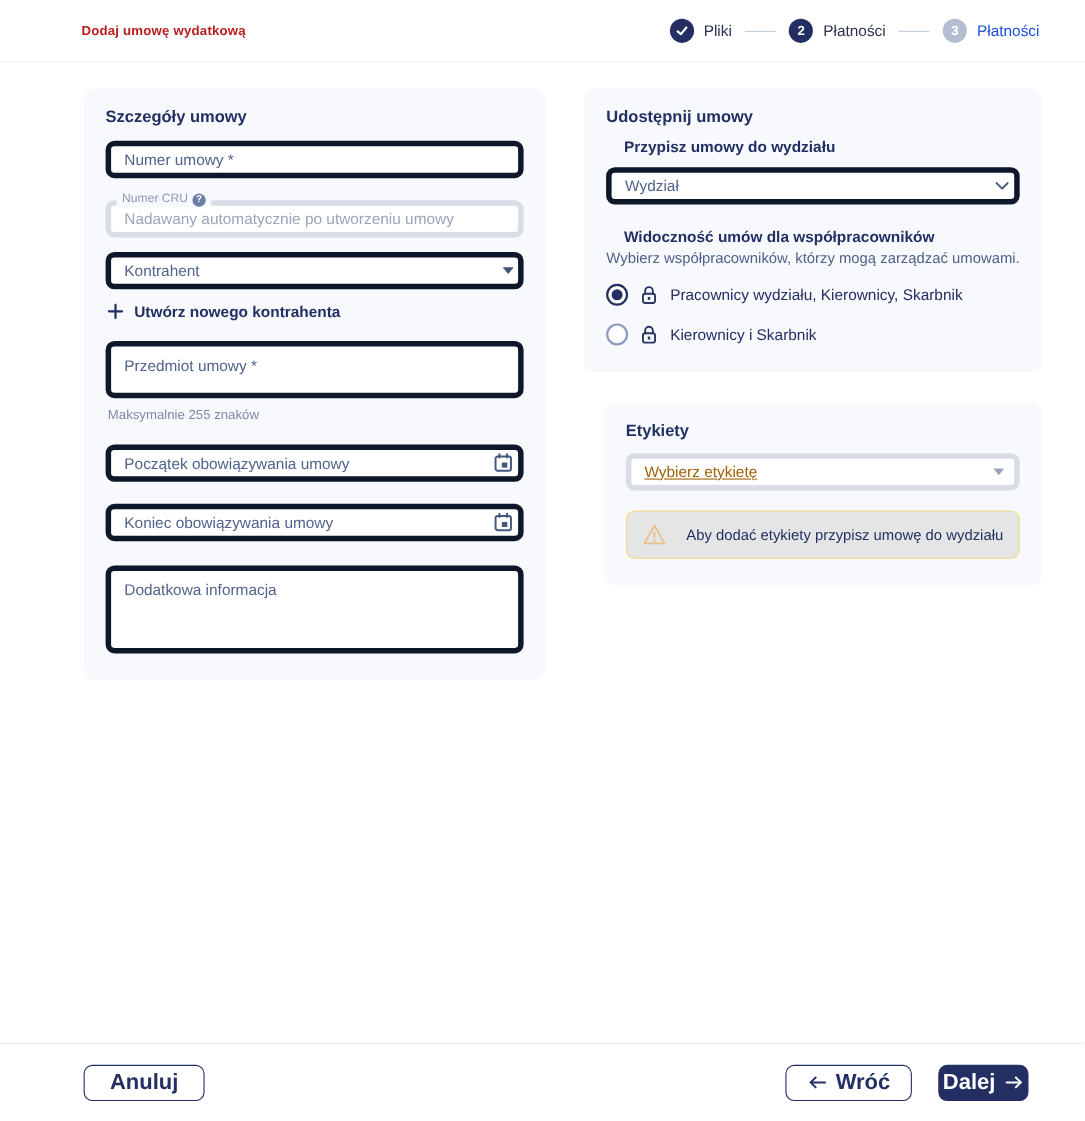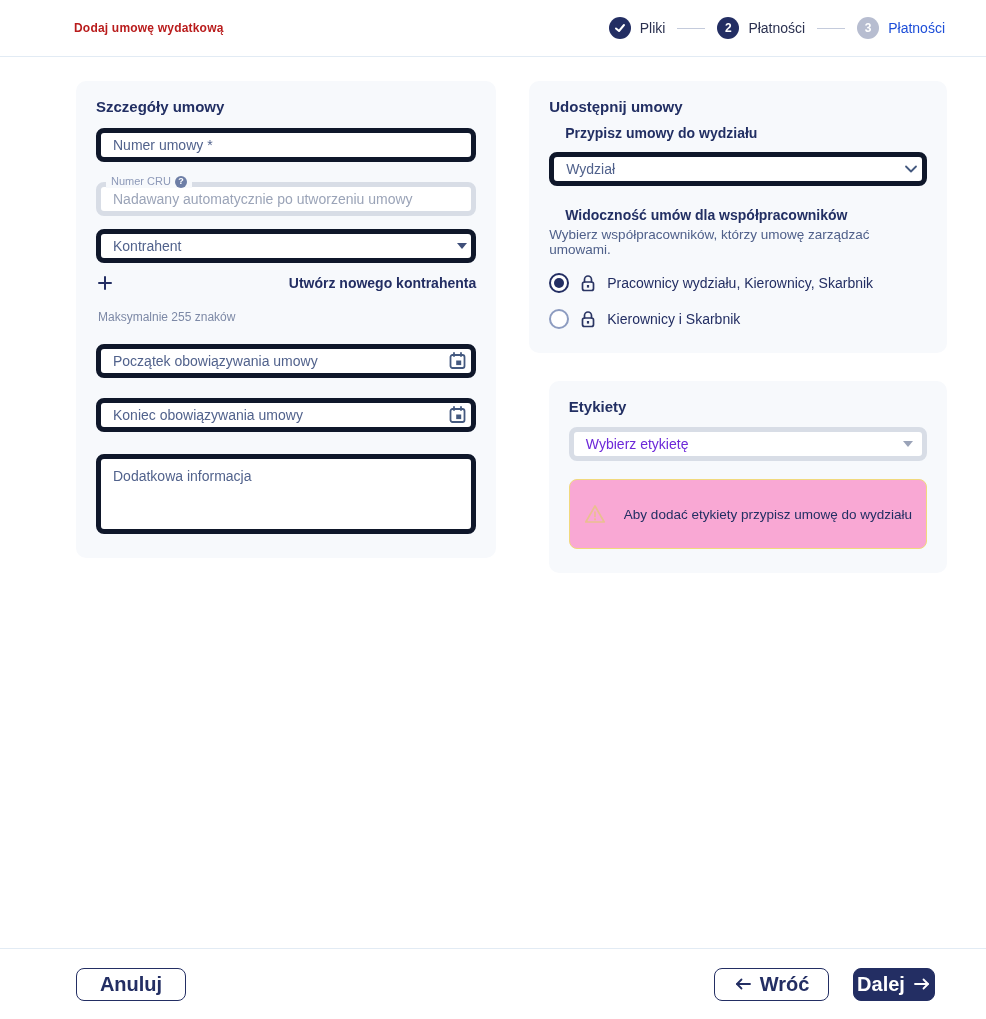--- a/index.html
+++ b/index.html
@@ -42,41 +42,41 @@
 
   
   .cru-wrap { position:relative; margin-top:20px; }
   .cru-wrap .input { border-color:#d8dde6; }
   .cru-wrap .input::placeholder { color:#9ba4b8; }
   .cru-label { position:absolute; top:-7px; left:10px; background:#f7f9fc; padding:0 5px; font-size:11px;
                color:#8d99b8; display:flex; align-items:center; gap:4px; line-height:13px; }
   .help-badge { width:12px; height:12px; border-radius:50%; background:#6d7ea6; color:#fff; font-size:9px;
                 font-weight:bold; display:inline-flex; align-items:center; justify-content:center; cursor:pointer; }
 
-  .link-row { display:flex; align-items:center; gap:10px; margin:12px 0 19px 2px; cursor:pointer;justify-content:space-between; }
+  .link-row { display:flex; align-items:center; gap:10px; margin:12px 0 19px 2px; cursor:pointer; }
   .link-text { font-size:14px; font-weight:bold; color:#232e63; }
   .helper { font-size:12px; color:#7d89a6; margin:8px 0 0 2px; }
 
   
   .sub-bold { font-size:14px; font-weight:bold; color:#222f63;padding-left:16px; }
   .hint { font-size:13.5px; color:#4f608a; margin-top:4px; }
   .radio-row { display:flex; align-items:center; gap:11px; margin-top:16px; cursor:pointer; }
   .radio { width:20px; height:20px; border-radius:50%; border:2px solid #8d9cc0; background:#fff; flex:0 0 20px;
            display:flex; align-items:center; justify-content:center; }
   .radio.selected { border-color:#232e63; }
   .radio.selected::after { content:""; width:10px; height:10px; border-radius:50%; background:#232e63; }
   .radio-label { font-size:14px; color:#232e63; }
 
   
   .select-disabled { border-color:#d8dde6; }
-  .select-disabled .fake-placeholder { color:#6d28d9; }
+  .select-disabled .fake-placeholder { color:#a16207;text-decoration:underline; }
   .fake-select { height:34px; display:flex; align-items:center; padding:0 12px; cursor:pointer; }
   .fake-placeholder { font-size:14px; color:#51628c; }
-  .warning-box { margin-top:18px; background:#f9a8d4; border:1px solid #f1d97d; border-radius:8px;
-                 display:flex; align-items:center; gap:18px; padding:24px 14px; }
+  .warning-box { margin-top:18px; background:#e5e5e5; border:1px solid #f1d97d; border-radius:8px;
+                 display:flex; align-items:center; gap:18px; padding:11px 14px; }
   .warning-text { font-size:13.5px; color:#222f63; }
 
   
   footer { flex:0 0 71px; border-top:1px solid #e2ebf4; display:flex; align-items:center;
            justify-content:space-between; padding:0 51px 0 76px; background:#fff; }
   .btn { height:33px; border-radius:8px; font-family:"Liberation Sans", sans-serif; font-size:20px;
          font-weight:bold; display:inline-flex; align-items:center; justify-content:center; gap:9px; cursor:pointer; }
   .btn.outline { background:#fff; border:1px solid #232e63; color:#232e63; }
   .btn.primary { background:#232e63; border:1px solid #232e63; color:#fff; }
   #cancel-btn { width:110px; }
@@ -142,20 +142,21 @@
       <div class="link-row">
         <span>
           <svg width="14" height="14" viewBox="0 0 14 14">
               <line x1="7" y1="1" x2="7" y2="13" stroke="#232e63" stroke-width="2" stroke-linecap="round"></line>
               <line x1="1" y1="7" x2="13" y2="7" stroke="#232e63" stroke-width="2" stroke-linecap="round"></line>
             </svg>
         </span>
         <span class="link-text">Utwórz nowego kontrahenta</span>
       </div>
 
+      <textarea class="textarea" style="height: 52px;" placeholder="Przedmiot umowy *"></textarea>
       <div class="helper">Maksymalnie 255 znaków</div>
 
 
       <div class="field" style="margin-top:20px;">
         <input class="input" style="padding-right: 36px;" placeholder="Początek obowiązywania umowy">
         <span class="icon-right">
           <svg width="19" height="19" viewBox="0 0 19 19">
               <rect x="2.5" y="3.5" width="14" height="13" rx="2" fill="none" stroke="#44597f" stroke-width="1.8"></rect>
               <line x1="6" y1="1.5" x2="6" y2="4.5" stroke="#44597f" stroke-width="1.8" stroke-linecap="round"></line>
               <line x1="13" y1="1.5" x2="13" y2="4.5" stroke="#44597f" stroke-width="1.8" stroke-linecap="round"></line>
@@ -188,21 +189,21 @@
         <div class="field" style="margin-top:11px;">
           <input class="input" style="padding-right: 32px;" placeholder="Wydział">
           <span class="icon-right">
             <svg width="14" height="9" viewBox="0 0 14 9">
                 <polyline points="2,2 7,7 12,2" fill="none" stroke="#44597f" stroke-width="1.8" stroke-linecap="round" stroke-linejoin="round"></polyline>
               </svg>
           </span>
         </div>
 
         <div class="sub-bold" style="margin-top:21px;">Widoczność umów dla współpracowników</div>
-        <div class="hint">Wybierz współpracowników, którzy umowę zarządzać umowami.</div>
+        <div class="hint">Wybierz współpracowników, którzy mogą zarządzać umowami.</div>
 
         <div class="radio-row">
           <span class="radio selected"></span>
           <span>
             <svg width="16" height="18" viewBox="0 0 16 18">
                 <path d="M4.5 8 V5.5 a3.5 3.5 0 0 1 7 0 V8" fill="none" stroke="#2a3563" stroke-width="1.7" stroke-linecap="round"></path>
                 <rect x="2.5" y="8" width="11" height="8.5" rx="2" fill="none" stroke="#2a3563" stroke-width="1.7"></rect>
                 <rect x="6.9" y="11" width="2.2" height="2.6" fill="#2a3563"></rect>
               </svg>
           </span>

